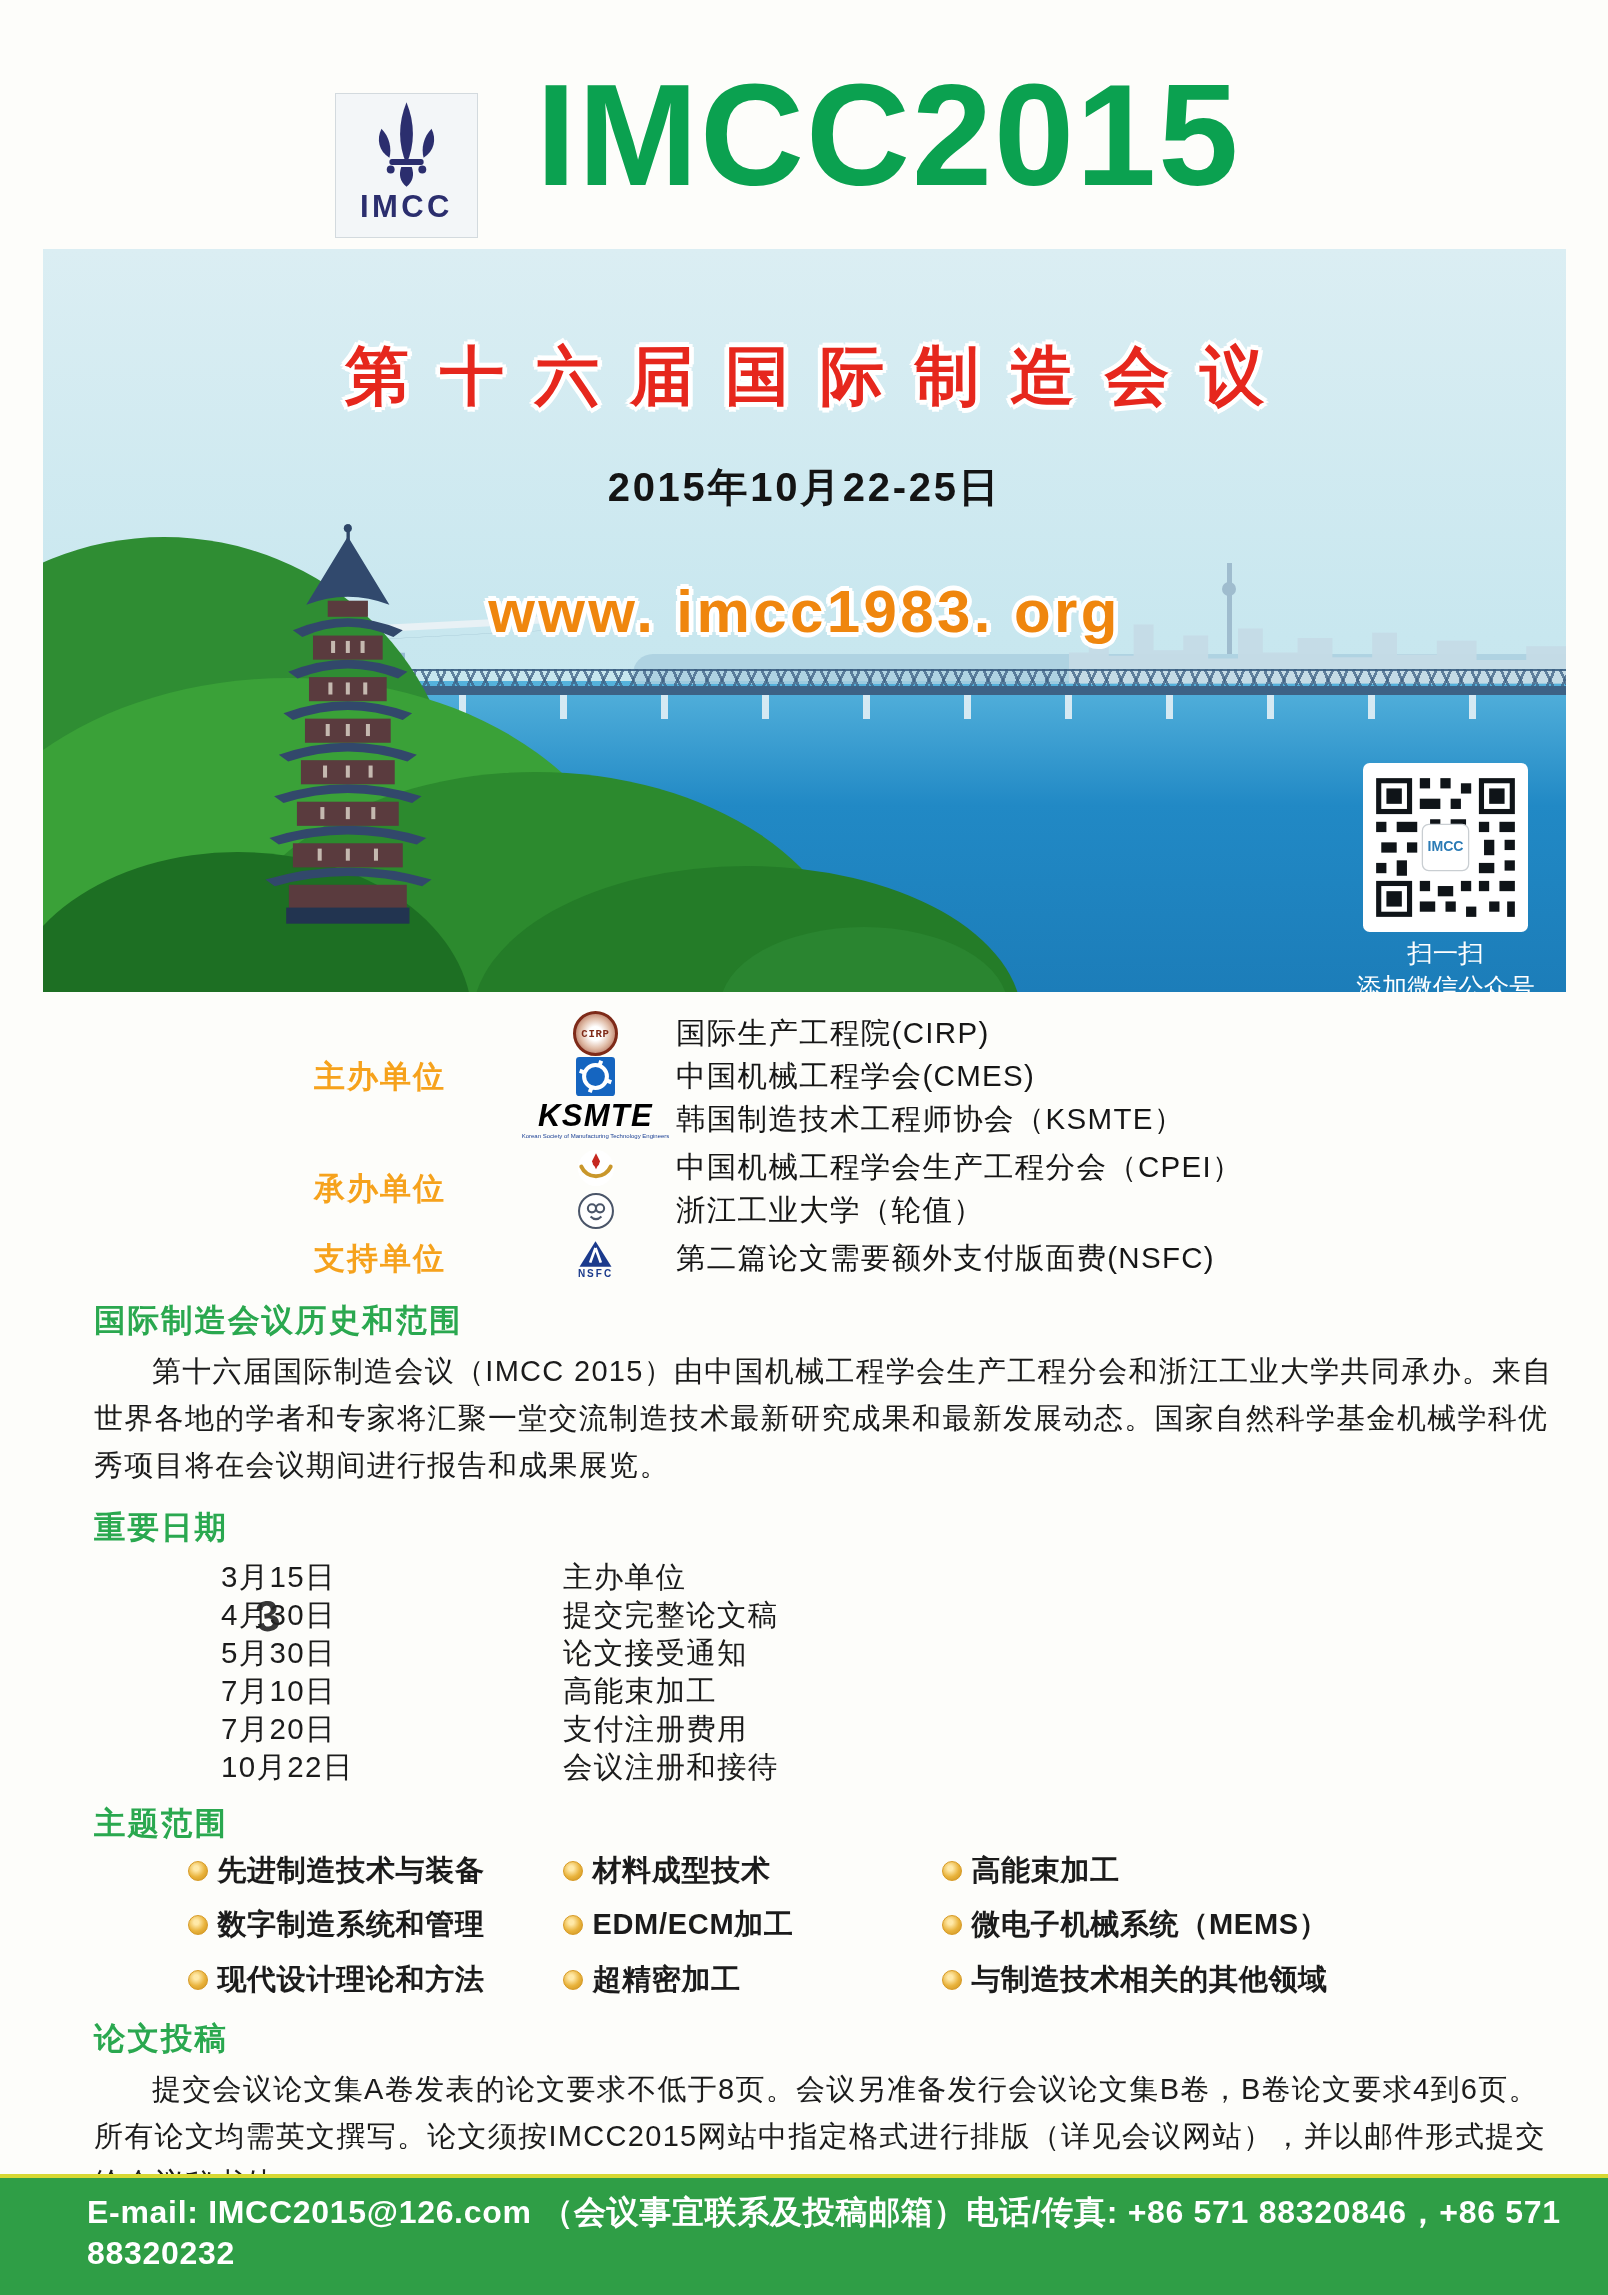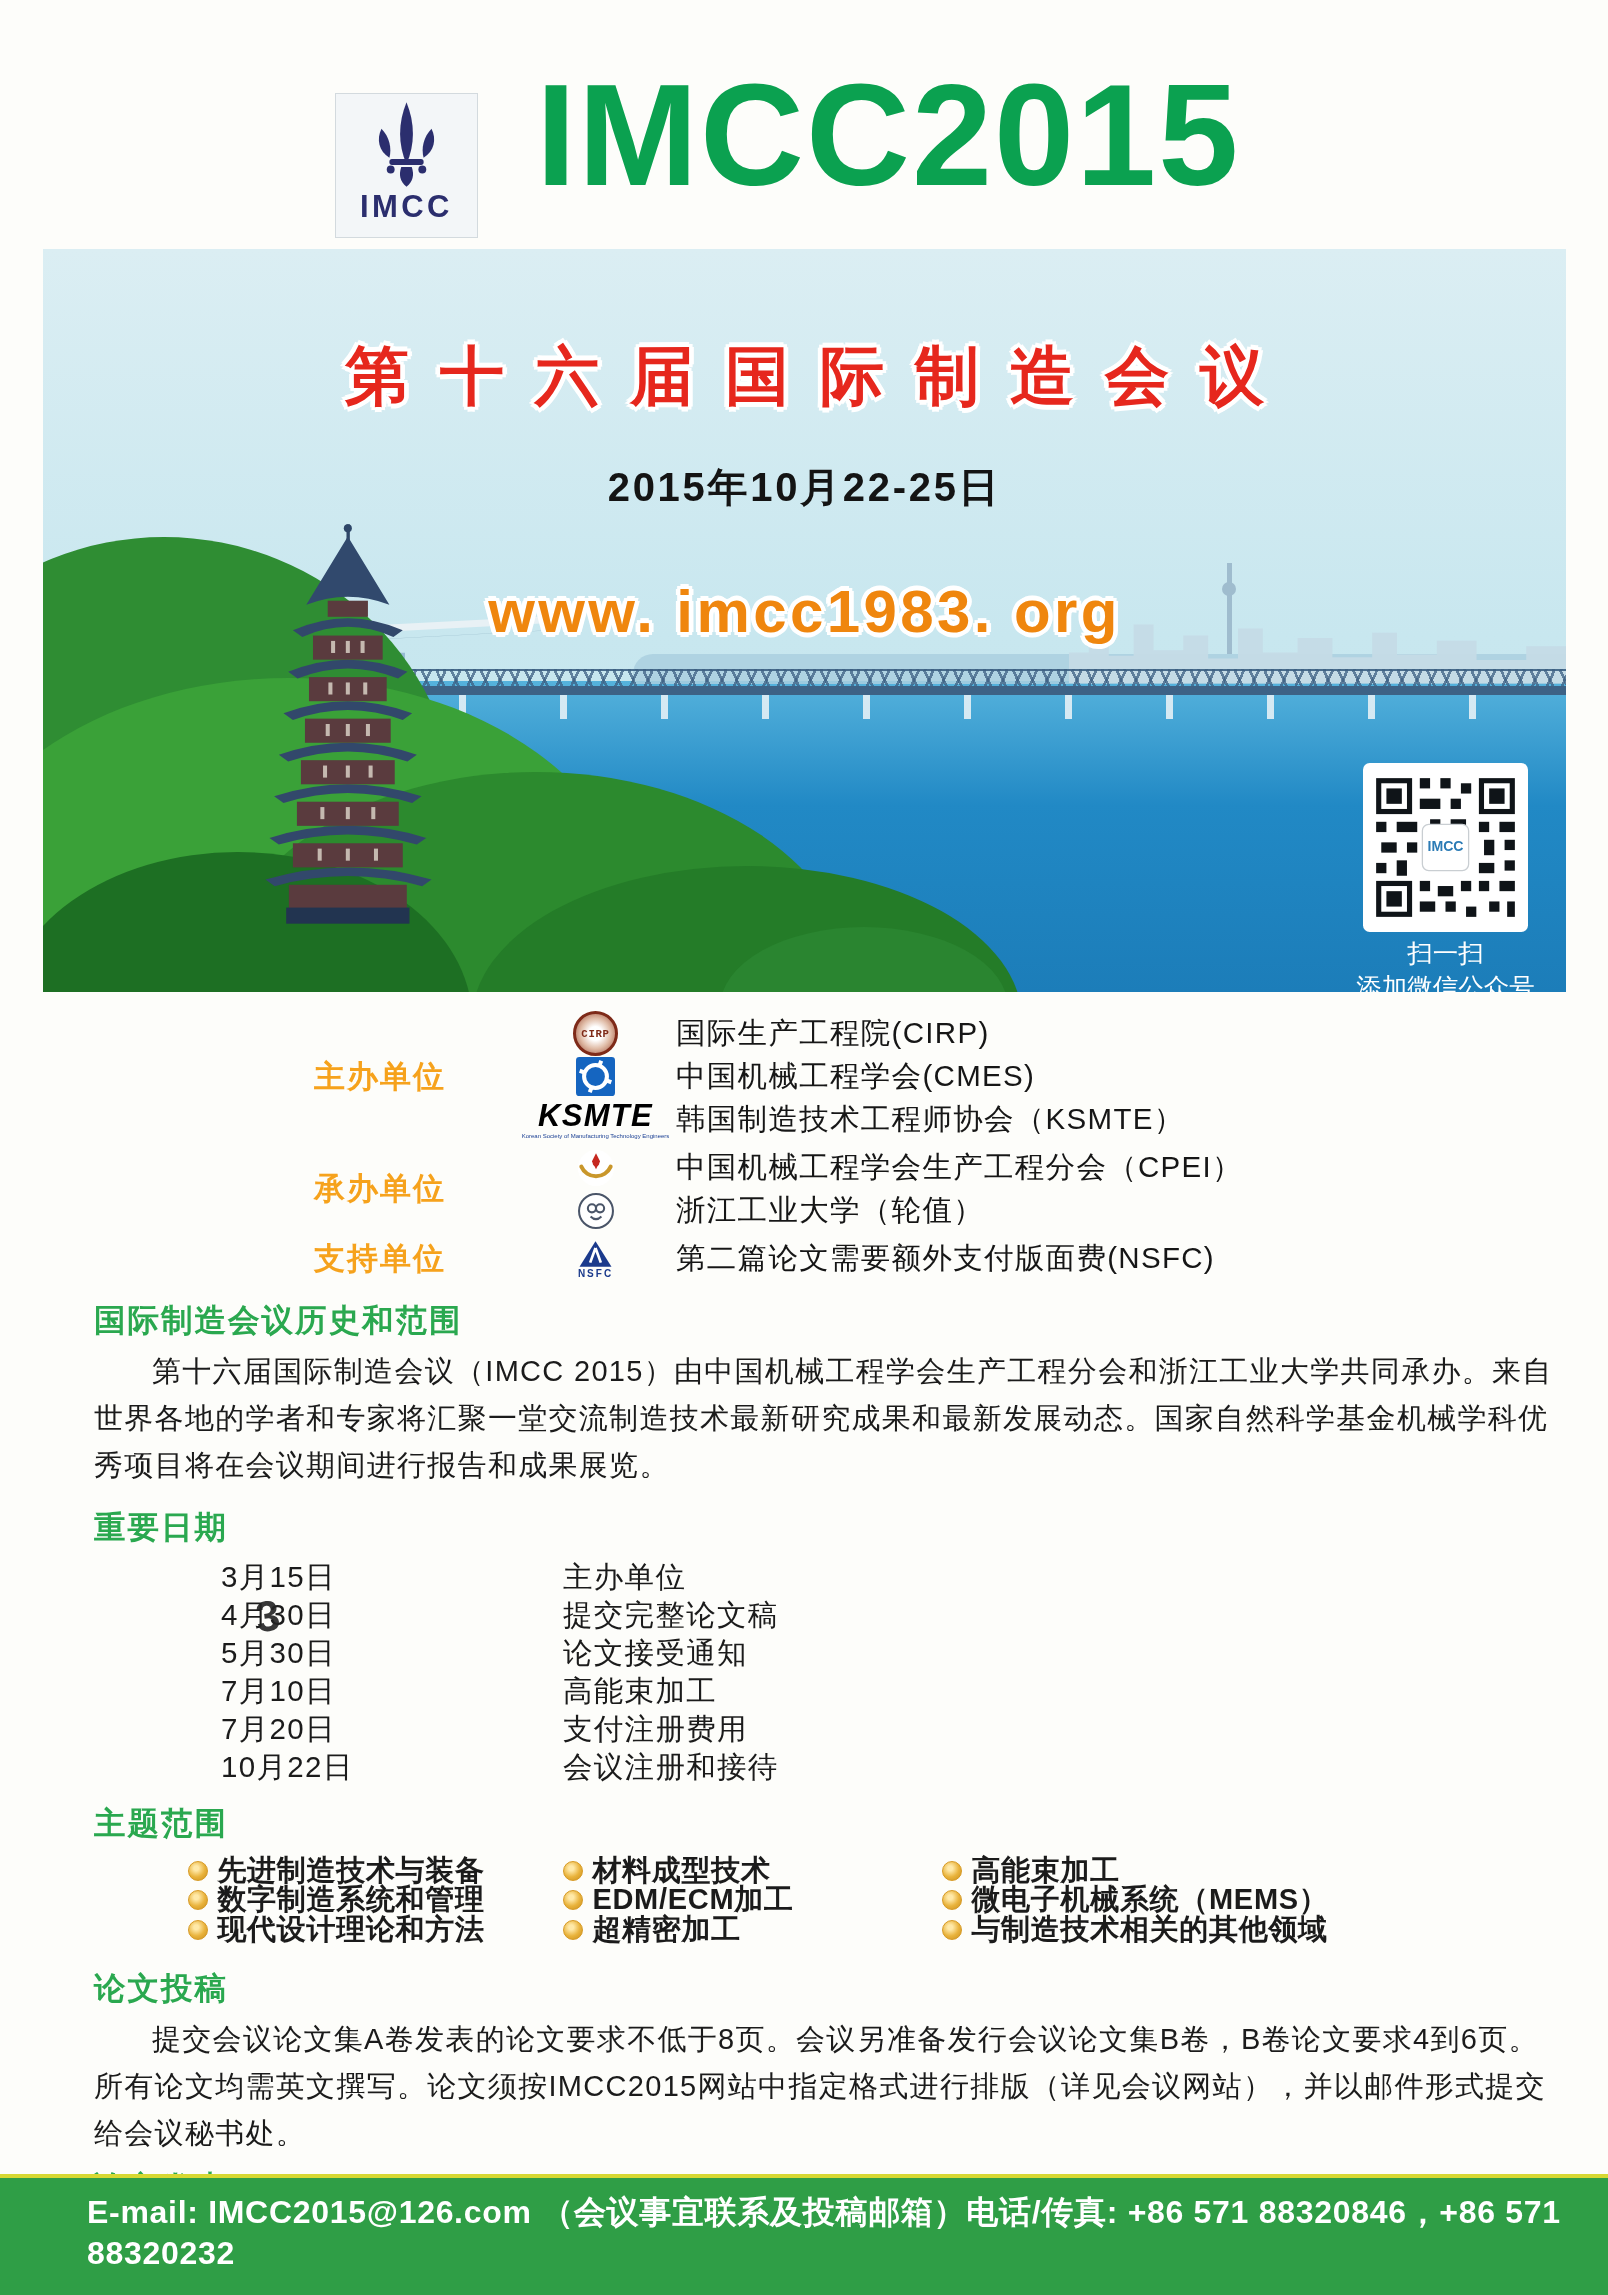--- a/index.html
+++ b/index.html
@@ -81,21 +81,21 @@
   .sec-heading{font-size:31.5px;font-weight:700;color:#2aa84f;letter-spacing:2px;}
   .body-par{font-size:29px;line-height:1.62;letter-spacing:1.3px;text-indent:2em;margin:6.7px 0 0 0;max-width:1475px;}
   .sec-history{margin-top:19px;}
   .sec-dates{margin-top:17.4px;}
   .date-list{margin-top:10.7px;}
   .date-row{position:relative;display:flex;height:38px;align-items:center;padding-left:127px;font-size:29.5px;}
   .date-col{width:342px;flex:none;letter-spacing:1.3px;}
   .event-col{letter-spacing:1.3px;}
   .hand-mark{position:absolute;left:162px;top:-5.4px;font-size:43px;font-weight:700;color:#222;transform:rotate(-7deg);opacity:.9;}
   .sec-topics{margin-top:16px;}
-  .topic-grid{display:grid;grid-template-columns:375px 379px auto;margin:10.7px 0 0 94px;row-gap:0;}
+  .topic-grid{display:grid;grid-template-columns:375px 379px auto;margin:10.7px 0 0 94px;row-gap:25px;}
   .topic-item{display:flex;align-items:center;height:29.5px;font-size:29px;font-weight:600;letter-spacing:0.7px;}
   .bullet{width:20px;height:20px;border-radius:50%;flex:none;margin-right:9.4px;
     background:radial-gradient(circle at 40% 35%,#ffe9a8 15%,#e9b33c 55%,#c98f1e);border:1.3px solid #d79a24;box-sizing:border-box;}
   .sec-submission{margin-top:23px;}
   .sec-publication{margin-top:9.4px;}
   
   .footer{
     position:absolute;left:0;bottom:0;width:100%;height:121px;background:#2f9e46;
     border-top:4px solid #d7d832;box-sizing:border-box;
   }

